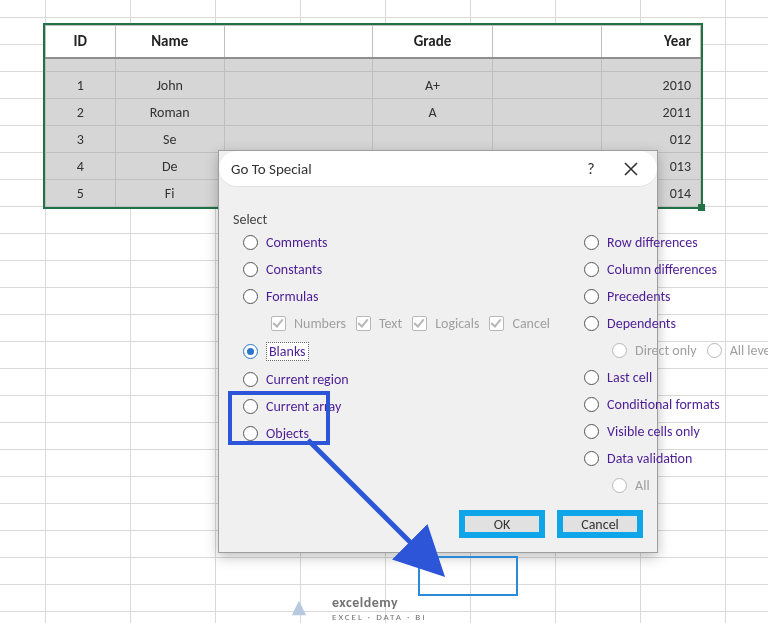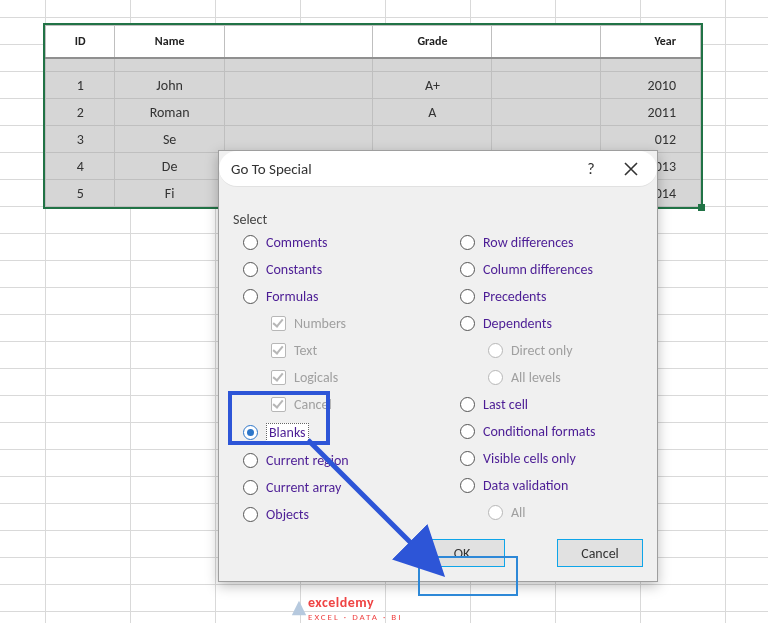--- a/index.html
+++ b/index.html
@@ -45,33 +45,33 @@
     font-size: 14px;
     background: #d6d6d6;
     color: #333;
     padding: 0 4px;
   }
   .seltable th {
     background: #fff;
     color: #222;
     font-weight: 700;
     height: 32px;
-    font-size: 12px;
+    font-size: 15px;
     border-bottom: 2px solid #8f8f8f;
   }
   .seltable tr.sep td {
     height: 14px;
     padding:0;
   }
   .seltable .c-id   { width: 70px; }
   .seltable .c-name { width: 110px; }
   .seltable .c-gap1 { width: 150px; }
   .seltable .c-grade{ width: 120px; }
   .seltable .c-gap2 { width: 110px; }
-  .seltable .c-year { width: 100px; text-align: right; padding-right: 24px;}
+  .seltable .c-year { width: 100px; text-align: right; padding-right: 9px;}
   .selhandle {
     position: absolute;
     right: -4px; bottom: -4px;
     width: 7px; height: 7px;
     background: #217346;
   }
 
   
   .dialog {
     position: absolute;
@@ -132,40 +132,40 @@
   .opt .check::after{
     content:"";
     position:absolute; left:3px; top:0px;
     width:4px; height:8px;
     border:solid #b7b7b7;
     border-width:0 2px 2px 0;
     transform:rotate(40deg);
   }
   .opt.disabled { color: #a0a0a0; }
   .opt.disabled .radio, .opt.disabled .check { border-color:#b7b7b7; }
-  .sub { margin-left: 28px; display:flex; flex-direction:column; gap:10px; }
+  .sub { margin-left: 28px; display:flex; flex-direction:row; gap:10px; }
   .selected-label {
     border: 1px dotted #666;
     padding: 0 2px;
     background: #fff;
   }
   .btnrow {
     display: flex;
     justify-content: flex-end;
     gap: 12px;
     margin-top: 16px;
   }
   .btn {
     min-width: 86px;
     height: 28px;
     background: #e1e1e1;
-    border: 1px solid #0ea5e9;
+    border: 6px solid #0ea5e9;
     font-size: 14px;
     color: #333;
-    display:flex; align-items:center; justify-content:center;margin-left:40px;
+    display:flex; align-items:center; justify-content:center;
   }
 
   
   .highlight-blanks {
     position: absolute;
     left: 228px; top: 391px;
     width: 102px; height: 54px;
     border: 4px solid #2d55d7;
   }
   .highlight-ok {
@@ -176,24 +176,24 @@
   }
   .arrow {
     position: absolute;
     left: 298px; top: 430px;
     width: 170px; height: 160px;
     pointer-events: none;
   }
   .watermark {
     position: absolute;
     left: 290px; top: 594px;
-    color: #ef4444;
+    color: #737373;
     font-size: 14px;
     letter-spacing: .5px;
-    display:flex; align-items:center; gap:0;
+    display:flex; align-items:center; gap:24px;
     font-weight:600;
   }
   .watermark .sub2 { font-size: 9px; letter-spacing: 2px; font-weight:400;}
 </style>
 </head>
 <body>
 
 <div class="sheet">
   <div class="gridbg"></div>
 

